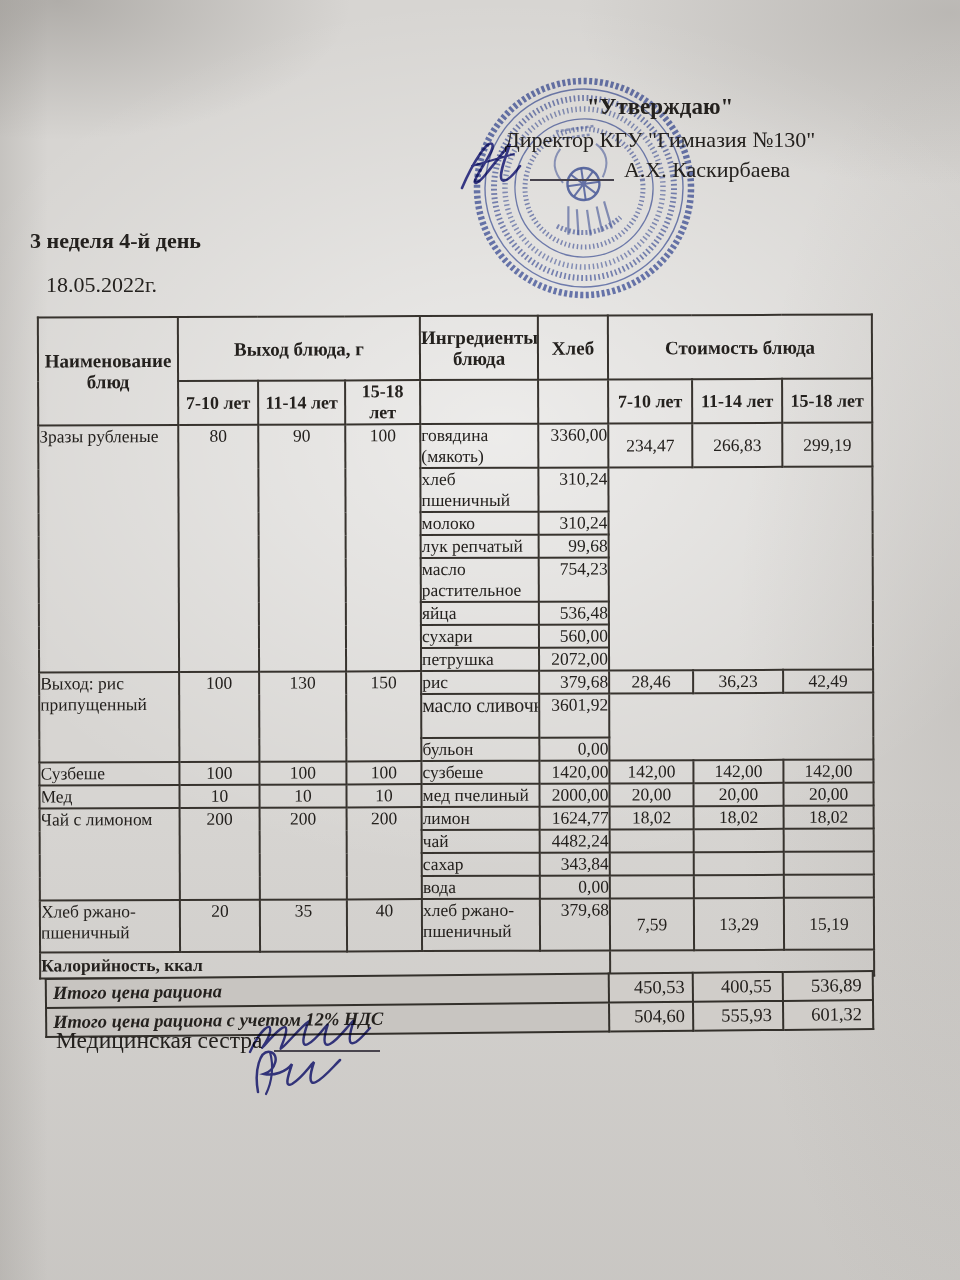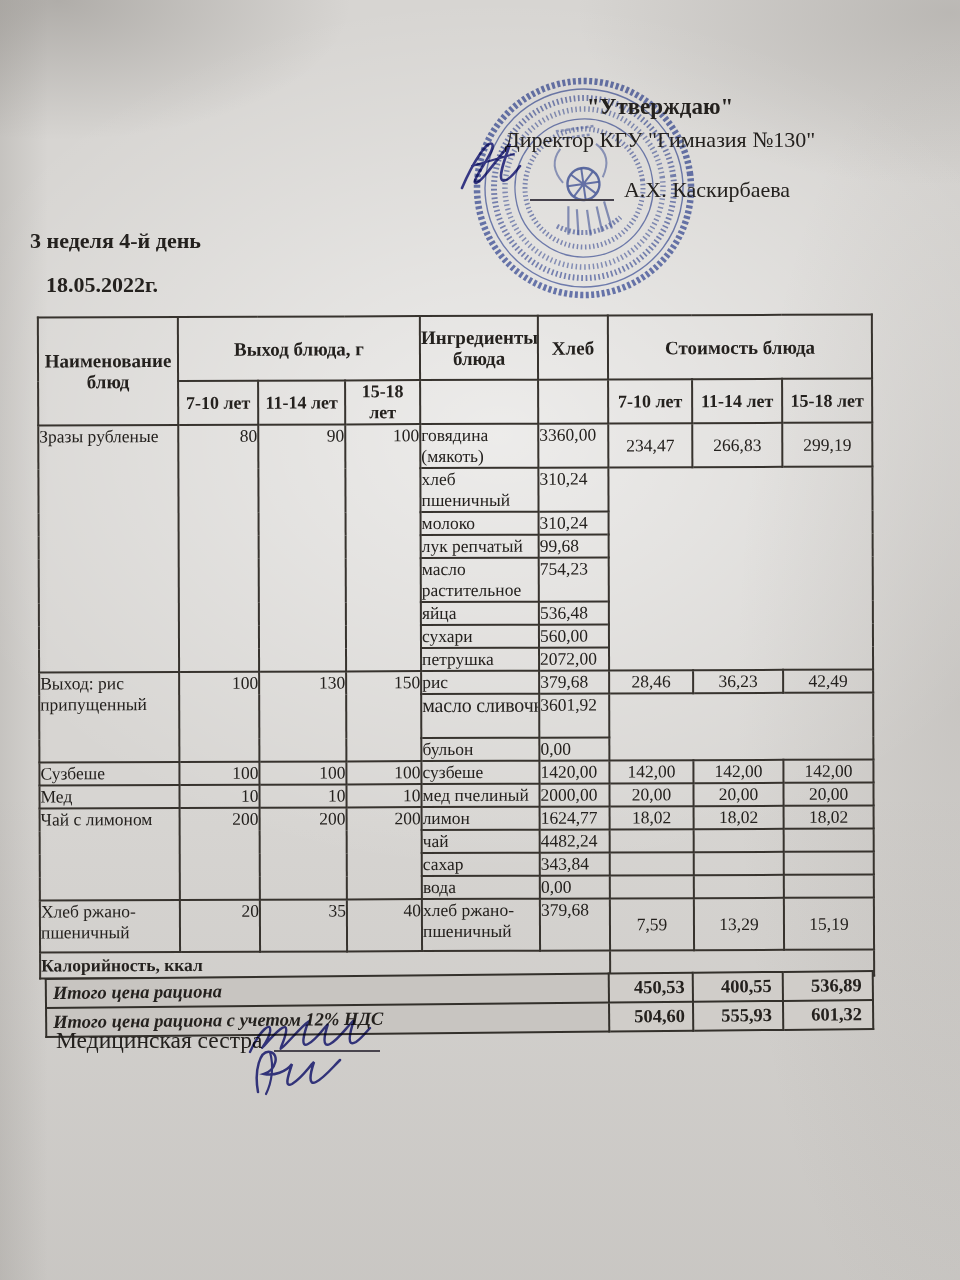--- a/index.html
+++ b/index.html
@@ -15,53 +15,53 @@
       linear-gradient(to bottom, transparent 62%, rgba(115,110,104,.14) 100%),
       radial-gradient(760px 560px at 52% 34%, rgba(255,255,255,.55), transparent 78%),
       #d7d5d2;
   }
   .photo{position:absolute;inset:0;}
 
   
   .approval{position:absolute;left:455px;top:92px;width:410px;text-align:center;line-height:30px;}
   .approval .l1{font-weight:bold;font-size:23px;}
   .approval .l2{font-size:22px;margin-top:3px;}
-  .approval .l3{font-size:22px;margin-top:20px;}
+  .approval .l3{font-size:22px;margin-top:0;}
   .sig-underline{display:inline-block;width:84px;border-bottom:2px solid #46424c;vertical-align:-4px;margin-right:10px;}
 
   
   .stamp{position:absolute;left:468px;top:72px;mix-blend-mode:multiply;opacity:.88;}
 
   
   .week{position:absolute;left:30px;top:228px;font-weight:bold;font-size:22px;}
-  .date{position:absolute;left:46px;top:272px;font-weight:bold;font-size:22px;}
+  .date{position:absolute;left:46px;top:272px;font-weight:normal;font-size:22px;}
 
   
   .menu-wrap{position:absolute;left:38px;top:315px;transform:rotate(-0.2deg);}
   table{border-collapse:collapse;table-layout:fixed;}
   .menu{width:834px;}
   .menu th,.menu td{border:2px solid #37332e;padding:0;overflow:hidden;}
   .menu th{font-size:19px;font-weight:bold;line-height:21px;vertical-align:middle;}
   .menu .hdr2 th{font-size:18px;height:42px;}
   .hdr1 th{height:62px;}
   .menu td{font-size:17.5px;line-height:21px;}
-  .c-name{vertical-align:top;text-align:left;padding:2px 2px 0 5px;}
-  .c-out{vertical-align:top;text-align:right;padding-top:3px;font-size:18px;}
+  .c-name{vertical-align:top;text-align:left;padding:2px 2px 0 5px;border-radius:10px;}
+  .c-out{vertical-align:top;text-align:center;padding-top:3px;font-size:18px;}
   .c-ing{vertical-align:top;text-align:left;padding:1px 1px 0 4px;}
   .c-ing.fit{font-size:20px;white-space:nowrap;letter-spacing:-.2px;}
-  .c-price{vertical-align:top;padding:1px 5px 0 1px;font-size:18px;margin-top:9px;}
+  .c-price{vertical-align:top;text-align:right;padding:1px 5px 0 1px;font-size:18px;margin-top:9px;}
   .c-cost{vertical-align:middle;text-align:center;font-size:18px;}
   .c-cal{font-weight:bold;text-align:left;padding-left:5px;font-size:18.5px;}
 
   
   .totals-wrap{position:absolute;left:45px;top:974px;transform:rotate(-0.55deg);}
   .totals{width:827px;}
   .totals td{border:2.5px solid #33302b;font-size:18.5px;height:25px;}
   .t-label{background:#c8c5c1;font-style:italic;font-weight:bold;text-align:left;padding-left:6px;font-size:19px;}
-  .t-val{background:#d0cdc9;font-weight:bold;text-align:center;padding-left:18px;}
+  .t-val{background:#d0cdc9;font-weight:normal;text-align:center;padding-left:18px;}
 
   
   .signoff{position:absolute;left:56px;top:1024px;font-size:23.5px;line-height:33px;}
   .sig-line{display:inline-block;border-bottom:2px solid #49454e;vertical-align:-4px;margin-left:12px;}
   .ink{position:absolute;mix-blend-mode:multiply;}
 </style>
 </head>
 <body>
 
 <div class="photo">

